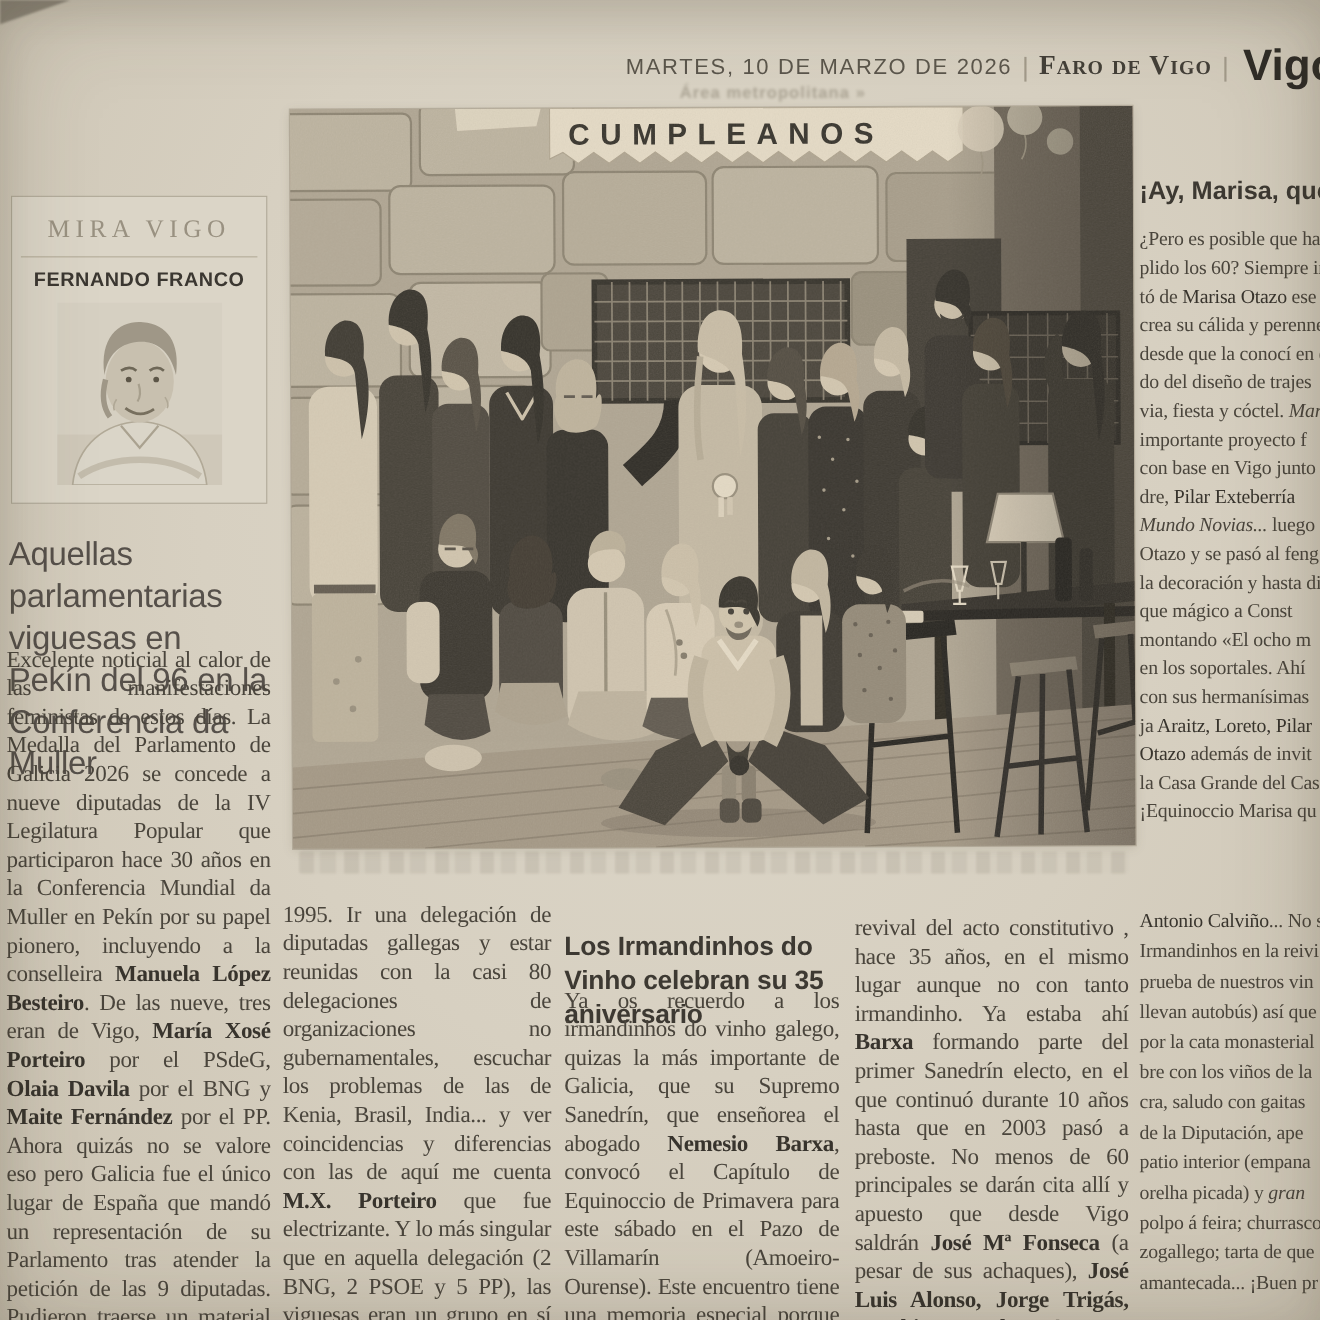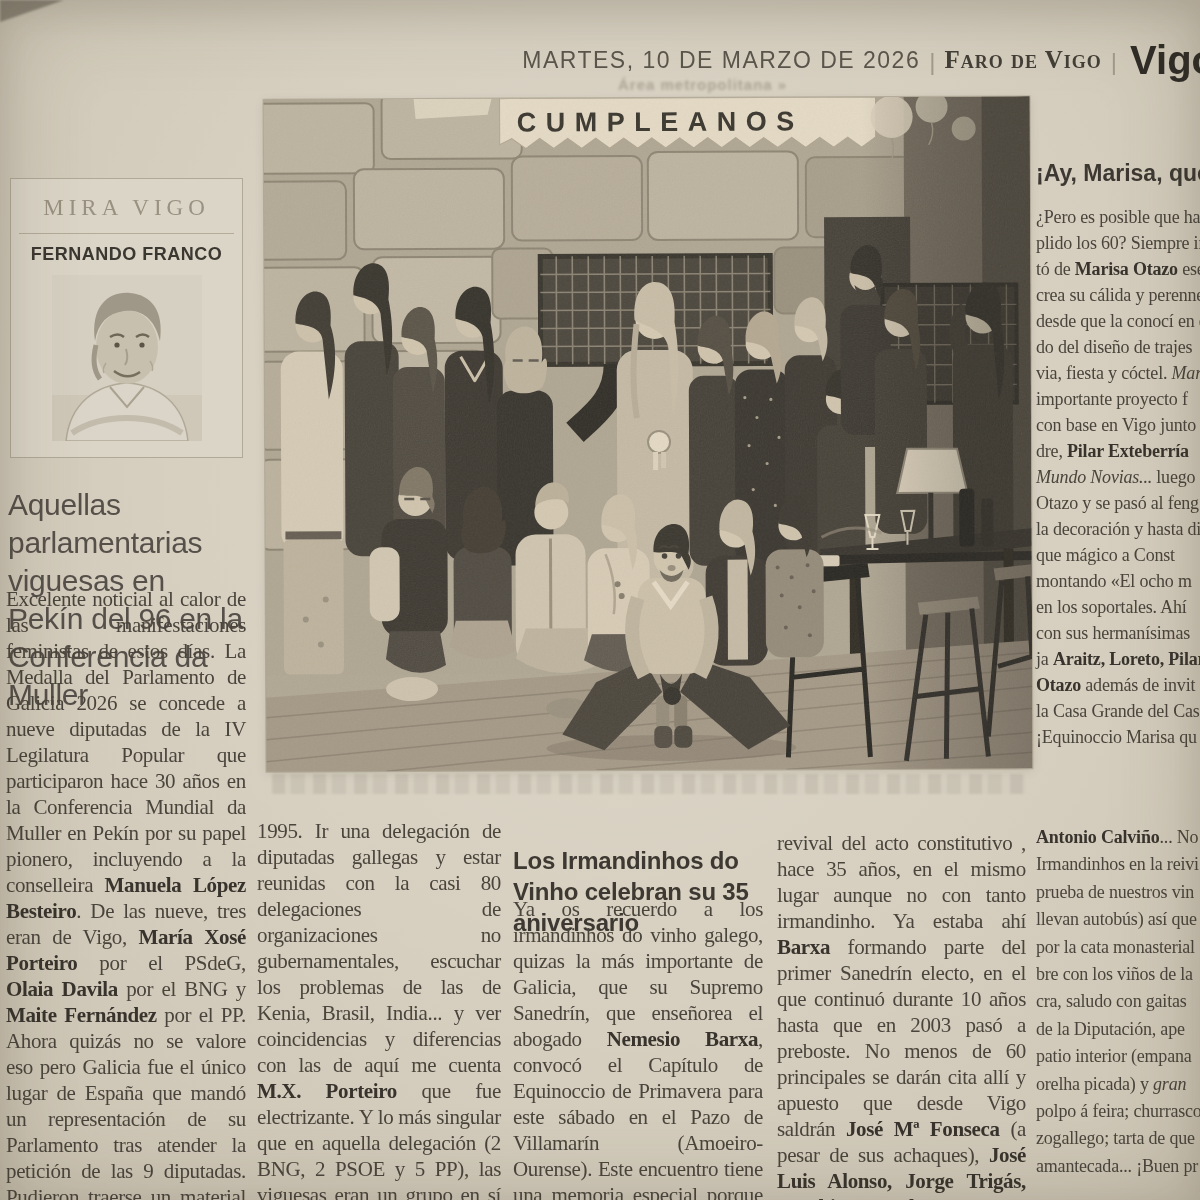--- a/index.html
+++ b/index.html
@@ -8,21 +8,21 @@
     background:radial-gradient(ellipse at 52% 38%, #ddd7c9 0%, #d7d0c1 50%, #cbc3b2 100%);
     font-family:"Liberation Serif","DejaVu Serif",serif;color:#48433b;
   }
   .page::after{
     content:"";position:absolute;inset:0;pointer-events:none;
     box-shadow:inset 0 0 90px rgba(70,60,42,.22), inset 0 14px 30px rgba(70,60,42,.10);
   }
   .sans{font-family:"Liberation Sans","DejaVu Sans",sans-serif;}
   
   .masthead{position:absolute;top:38px;left:0;width:1216px;text-align:right;white-space:nowrap;}
-  .mh-date{font-size:23px;letter-spacing:1.5px;color:#5b564c;}
+  .mh-date{font-size:20px;letter-spacing:1.5px;color:#5b564c;}
   .mh-sep{font-size:24px;color:#a29a8a;font-weight:400;padding:0 9px;vertical-align:-2px;}
   .mh-paper{font-variant:small-caps;font-weight:700;font-size:25px;letter-spacing:1px;color:#433f38;}
   .mh-section{font-family:"Liberation Sans","DejaVu Sans",sans-serif;font-weight:700;font-size:40px;color:#2f2c27;margin-left:4px;vertical-align:-6px;}
   .ghost{position:absolute;filter:blur(1.4px);opacity:.42;color:#6e6655;}
   .ghost-metro{top:76px;left:618px;width:430px;font-size:15px;font-weight:700;letter-spacing:1px;}
   
   .colbox{
     position:absolute;left:10px;top:178px;width:231px;height:278px;
     background:#dbd5c7;border:1px solid rgba(125,115,95,.45);text-align:center;
   }
@@ -43,21 +43,21 @@
   .col-c-h{
     position:absolute;left:513px;top:802px;width:252px;
     font-family:"Liberation Sans","DejaVu Sans",sans-serif;font-weight:700;
     font-size:24px;line-height:31px;color:#3d3932;letter-spacing:-.2px;margin-top:43px;
   }
   .col-c{position:absolute;left:513px;top:896px;width:250px;}
   .col-d{position:absolute;left:777px;top:830px;width:249px;}
   
   .cutcol{position:absolute;left:1036px;width:180px;overflow:visible;}
   .cut-line{white-space:nowrap;font-size:18px;line-height:26px;letter-spacing:-.2px;color:#4a453c;}
-  .cut-line .b{font-weight:700;color:#38342d;}
+  .cut-line .b{font-weight:400;color:#38342d;}
   .cut-line .i{font-style:italic;}
   .marisa-h{
     position:absolute;left:1036px;top:160px;white-space:nowrap;
     font-family:"Liberation Sans","DejaVu Sans",sans-serif;font-weight:700;
     font-size:23px;color:#3d3932;
   }
   .marisa-b{top:204px;}
   .calvino-b{top:824px;}
   .calvino-b .cut-line{line-height:27.4px;}
   

